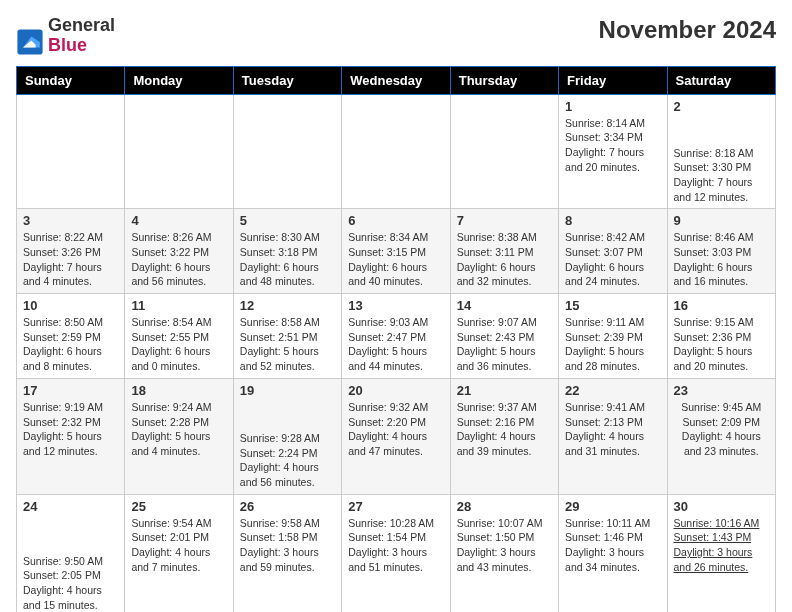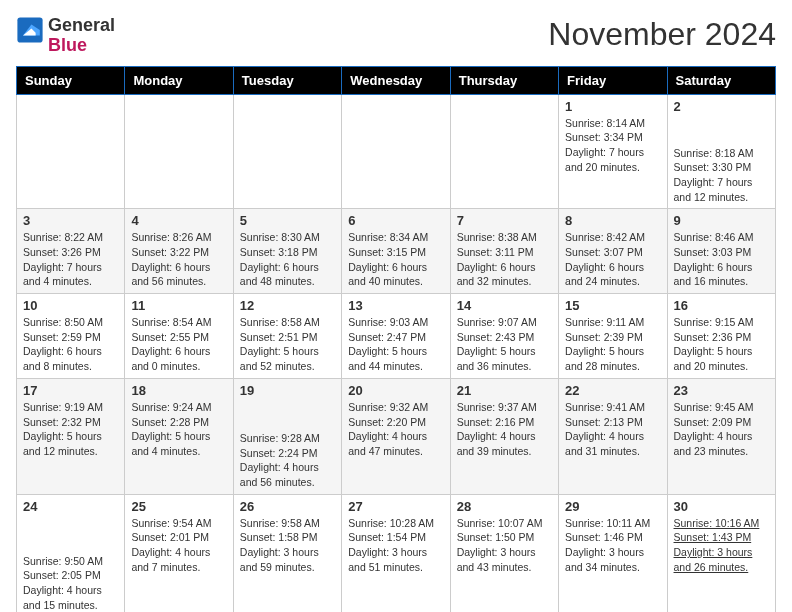--- a/index.html
+++ b/index.html
@@ -11,40 +11,40 @@
       padding: 16px;
     }
     .header-area {
       display: flex;
       align-items: flex-start;
       justify-content: space-between;
       margin-bottom: 10px;
     }
     .logo {
       display: flex;
-      align-items: flex-start;
+      align-items: flex-end;
       gap: 4px;
     }
     .logo-text {
       font-size: 18px;
       font-weight: bold;
       line-height: 1.1;
     }
     .logo-general { color: #333; }
     .logo-blue { color: #be185d; }
     .logo-icon {
       width: 28px;
       height: 28px;
     }
     .title-area {
       text-align: right;
     }
     .month-title {
-      font-size: 32px;
-      font-weight: normal;
+      font-size: 24px;
+      font-weight: bold;
       color: #333;
     }
     .location-title {
       font-size: 15px;
       color: #555;
       margin-top: 2px;
     }
     .calendar {
       width: 100%;
       border-collapse: collapse;
@@ -280,21 +280,21 @@
         </td>
         <td>
           <span class="day-number">22</span>
           <div class="day-info" style="white-space: pre-line;">Sunrise: 9:41 AM
 Sunset: 2:13 PM
 Daylight: 4 hours
 and 31 minutes.</div>
         </td>
         <td>
           <span class="day-number">23</span>
-          <div class="day-info" style="white-space: pre-line;">Sunrise: 9:45 AM
+          <div class="day-info" style="white-space: pre-line; text-align: center;">Sunrise: 9:45 AM
 Sunset: 2:09 PM
 Daylight: 4 hours
 and 23 minutes.</div>
         </td>
       </tr>
       <tr>
         <td>
           <span class="day-number">24</span>
           <div class="day-info" style="white-space: pre-line; margin-top: 40px;">Sunrise: 9:50 AM
 Sunset: 2:05 PM

